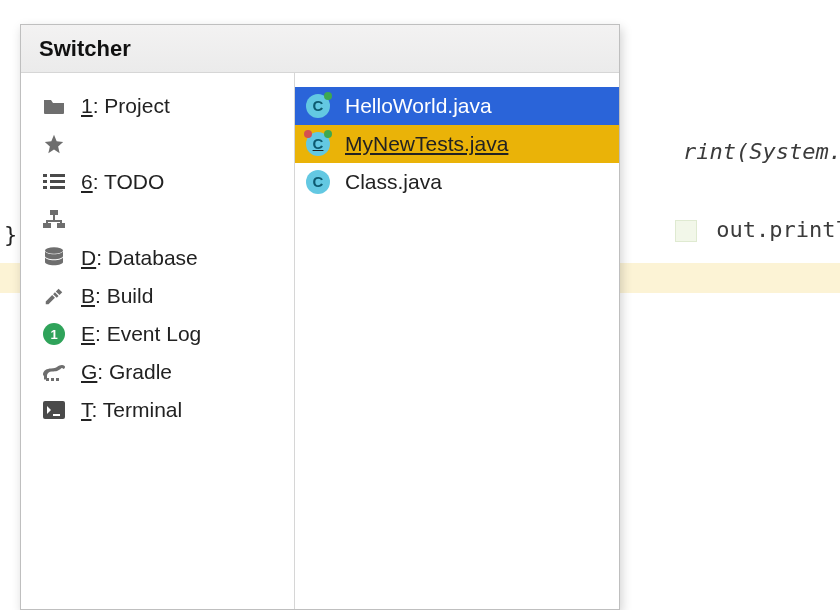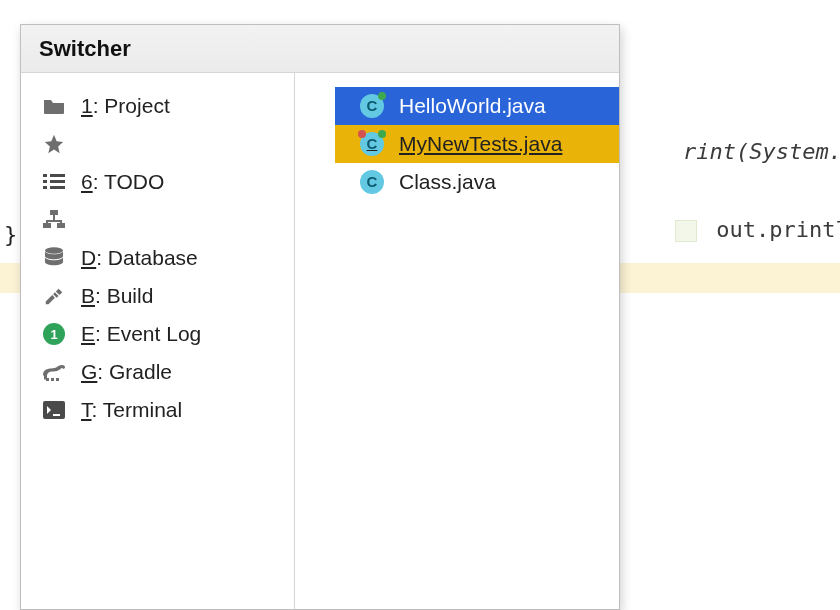--- a/index.html
+++ b/index.html
@@ -54,21 +54,20 @@
     align-items: center;
     padding: 0 18px;
     font-weight: 700;
     font-size: 22px;
     color: #111;
   }
   .switcher-body {
     flex: 1 1 auto;
     display: flex;
     flex-direction: row;
-    gap: 40px;
   }
   .tool-col {
     width: 274px;
     border-right: 1px solid #d6d6d6;
     padding-top: 14px;
   }
   .file-col {
     flex: 1 1 auto;
     padding-top: 14px;
   }
@@ -87,21 +86,21 @@
     height: 26px;
     margin-right: 14px;
     display: inline-flex;
     align-items: center;
     justify-content: center;
     flex: 0 0 auto;
   }
   .row .mnemonic { text-decoration: underline; }
   .row .label { white-space: nowrap; }
 
-  .file-col .row { padding-left: 24px; }
+  .file-col .row { padding-left: 10px; }
   .file-col .row .icon { margin-right: 14px; }
 
   .row.selected {
     background: #2a64d9;
     color: #ffffff;
   }
   .row.secondary {
     background: #eab308;
     text-decoration: underline;
   }

